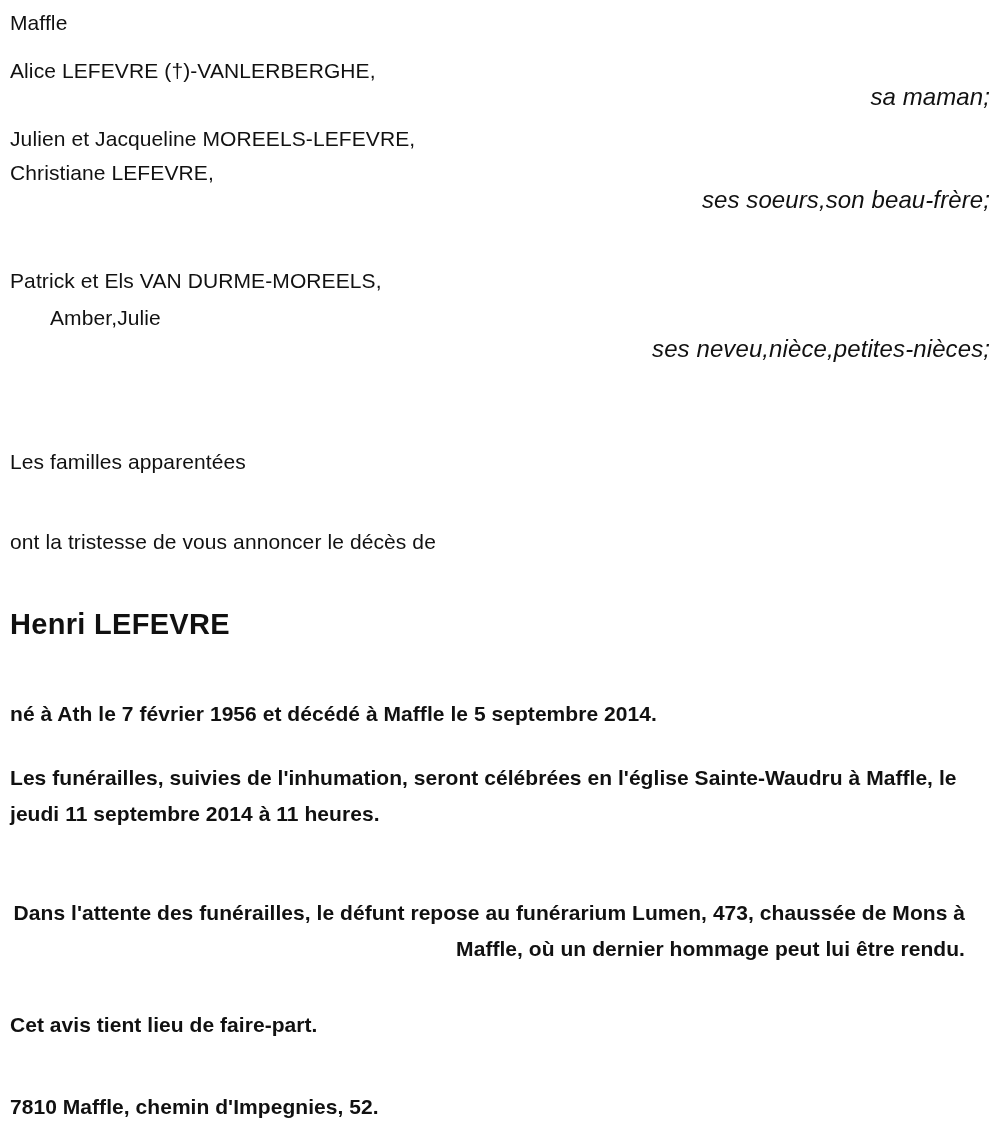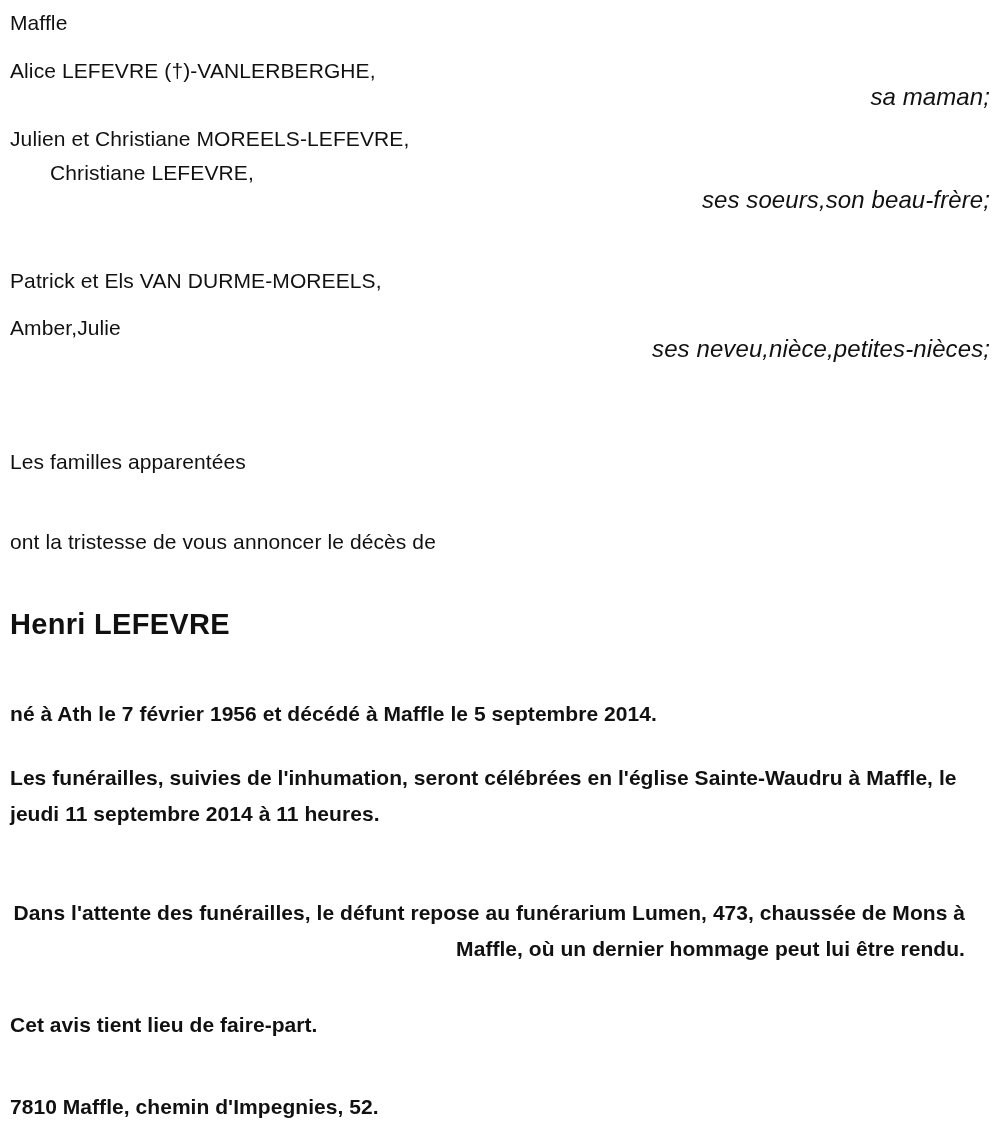--- a/index.html
+++ b/index.html
@@ -70,24 +70,24 @@
     line-height: 36px;
     letter-spacing: 0.05px;
     font-weight: bold;
   }
 
   
   #l-city          { top: 8px;  }
   #l-mother        { top: 56px; }
   #r-mother        { top: 82px; }
   #l-sibling-1     { top: 124px; }
-  #l-sibling-2     { top: 158px; margin-left: 40px; }
+  #l-sibling-2     { top: 158px; }
   #r-siblings      { top: 185px; }
   #l-nephew-1      { top: 266px; }
-  #l-nephew-2      { top: 313px; }
+  #l-nephew-2      { top: 303px; margin-left: 40px; }
   #r-nephews       { top: 334px; }
   #l-families      { top: 447px; }
   #l-announce      { top: 527px; }
   #name-heading    { top: 605px; }
   #p-birth-death   { top: 696px; }
   #p-funeral       { top: 760px; }
   #p-reunion       { top: 832px; }
   #p-repose        { top: 895px; text-align: right; }
   #p-faire-part    { top: 1007px; }
   #p-address       { top: 1089px; }
@@ -95,21 +95,21 @@
 </head>
 <body>
 
 <div class="notice">
 
   <div class="line" id="l-city">Maffle</div>
 
   <div class="line" id="l-mother">Alice LEFEVRE (†)-VANLERBERGHE,</div>
   <div class="rel" id="r-mother">sa maman;</div>
 
-  <div class="line" id="l-sibling-1">Julien et Christiane MOREELS-LEFEVRE,</div>
+  <div class="line" id="l-sibling-1">Julien et Jacqueline MOREELS-LEFEVRE,</div>
   <div class="line" id="l-sibling-2">Christiane LEFEVRE,</div>
   <div class="rel wrap" id="r-siblings">ses soeurs,son beau-frère;</div>
 
   <div class="line" id="l-nephew-1">Patrick et Els VAN DURME-MOREELS,</div>
   <div class="line" id="l-nephew-2">Amber,Julie</div>
   <div class="rel wrap" id="r-nephews">ses neveu,nièce,petites-nièces;</div>
 
   <div class="line" id="l-announce">ont la tristesse de vous annoncer le décès de</div>
 
   <div class="line" id="l-families">Les familles apparentées</div>

